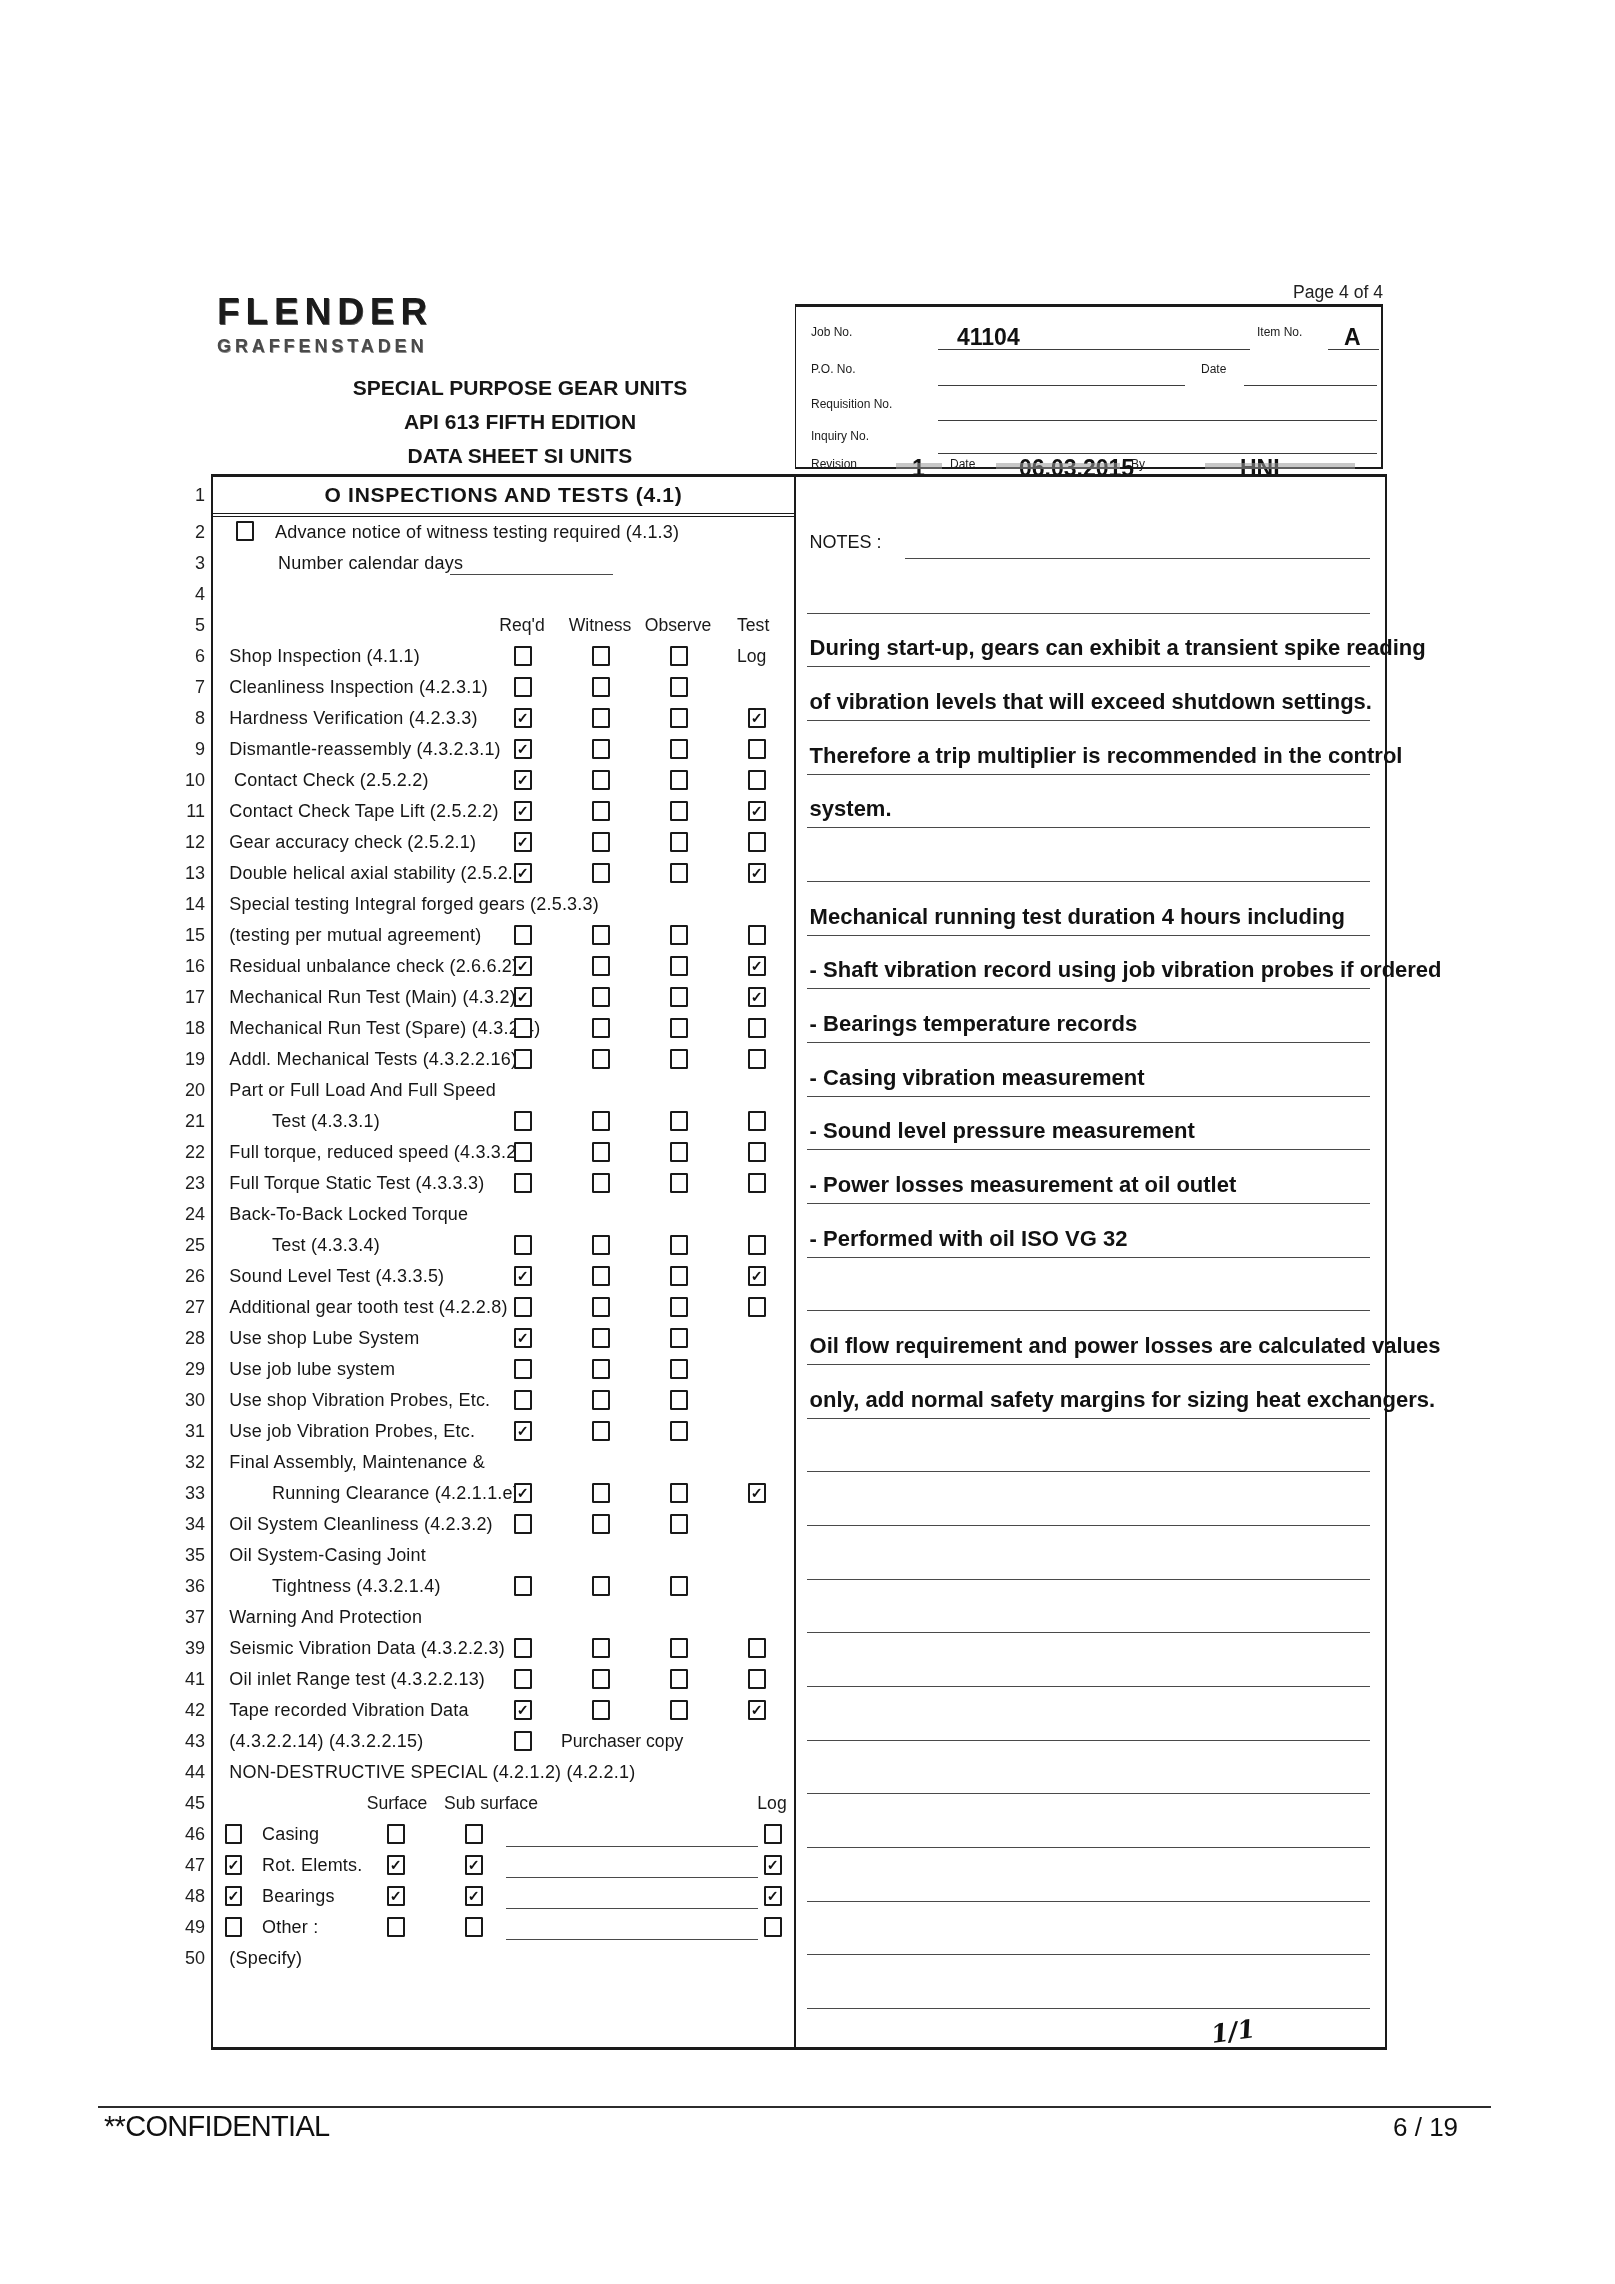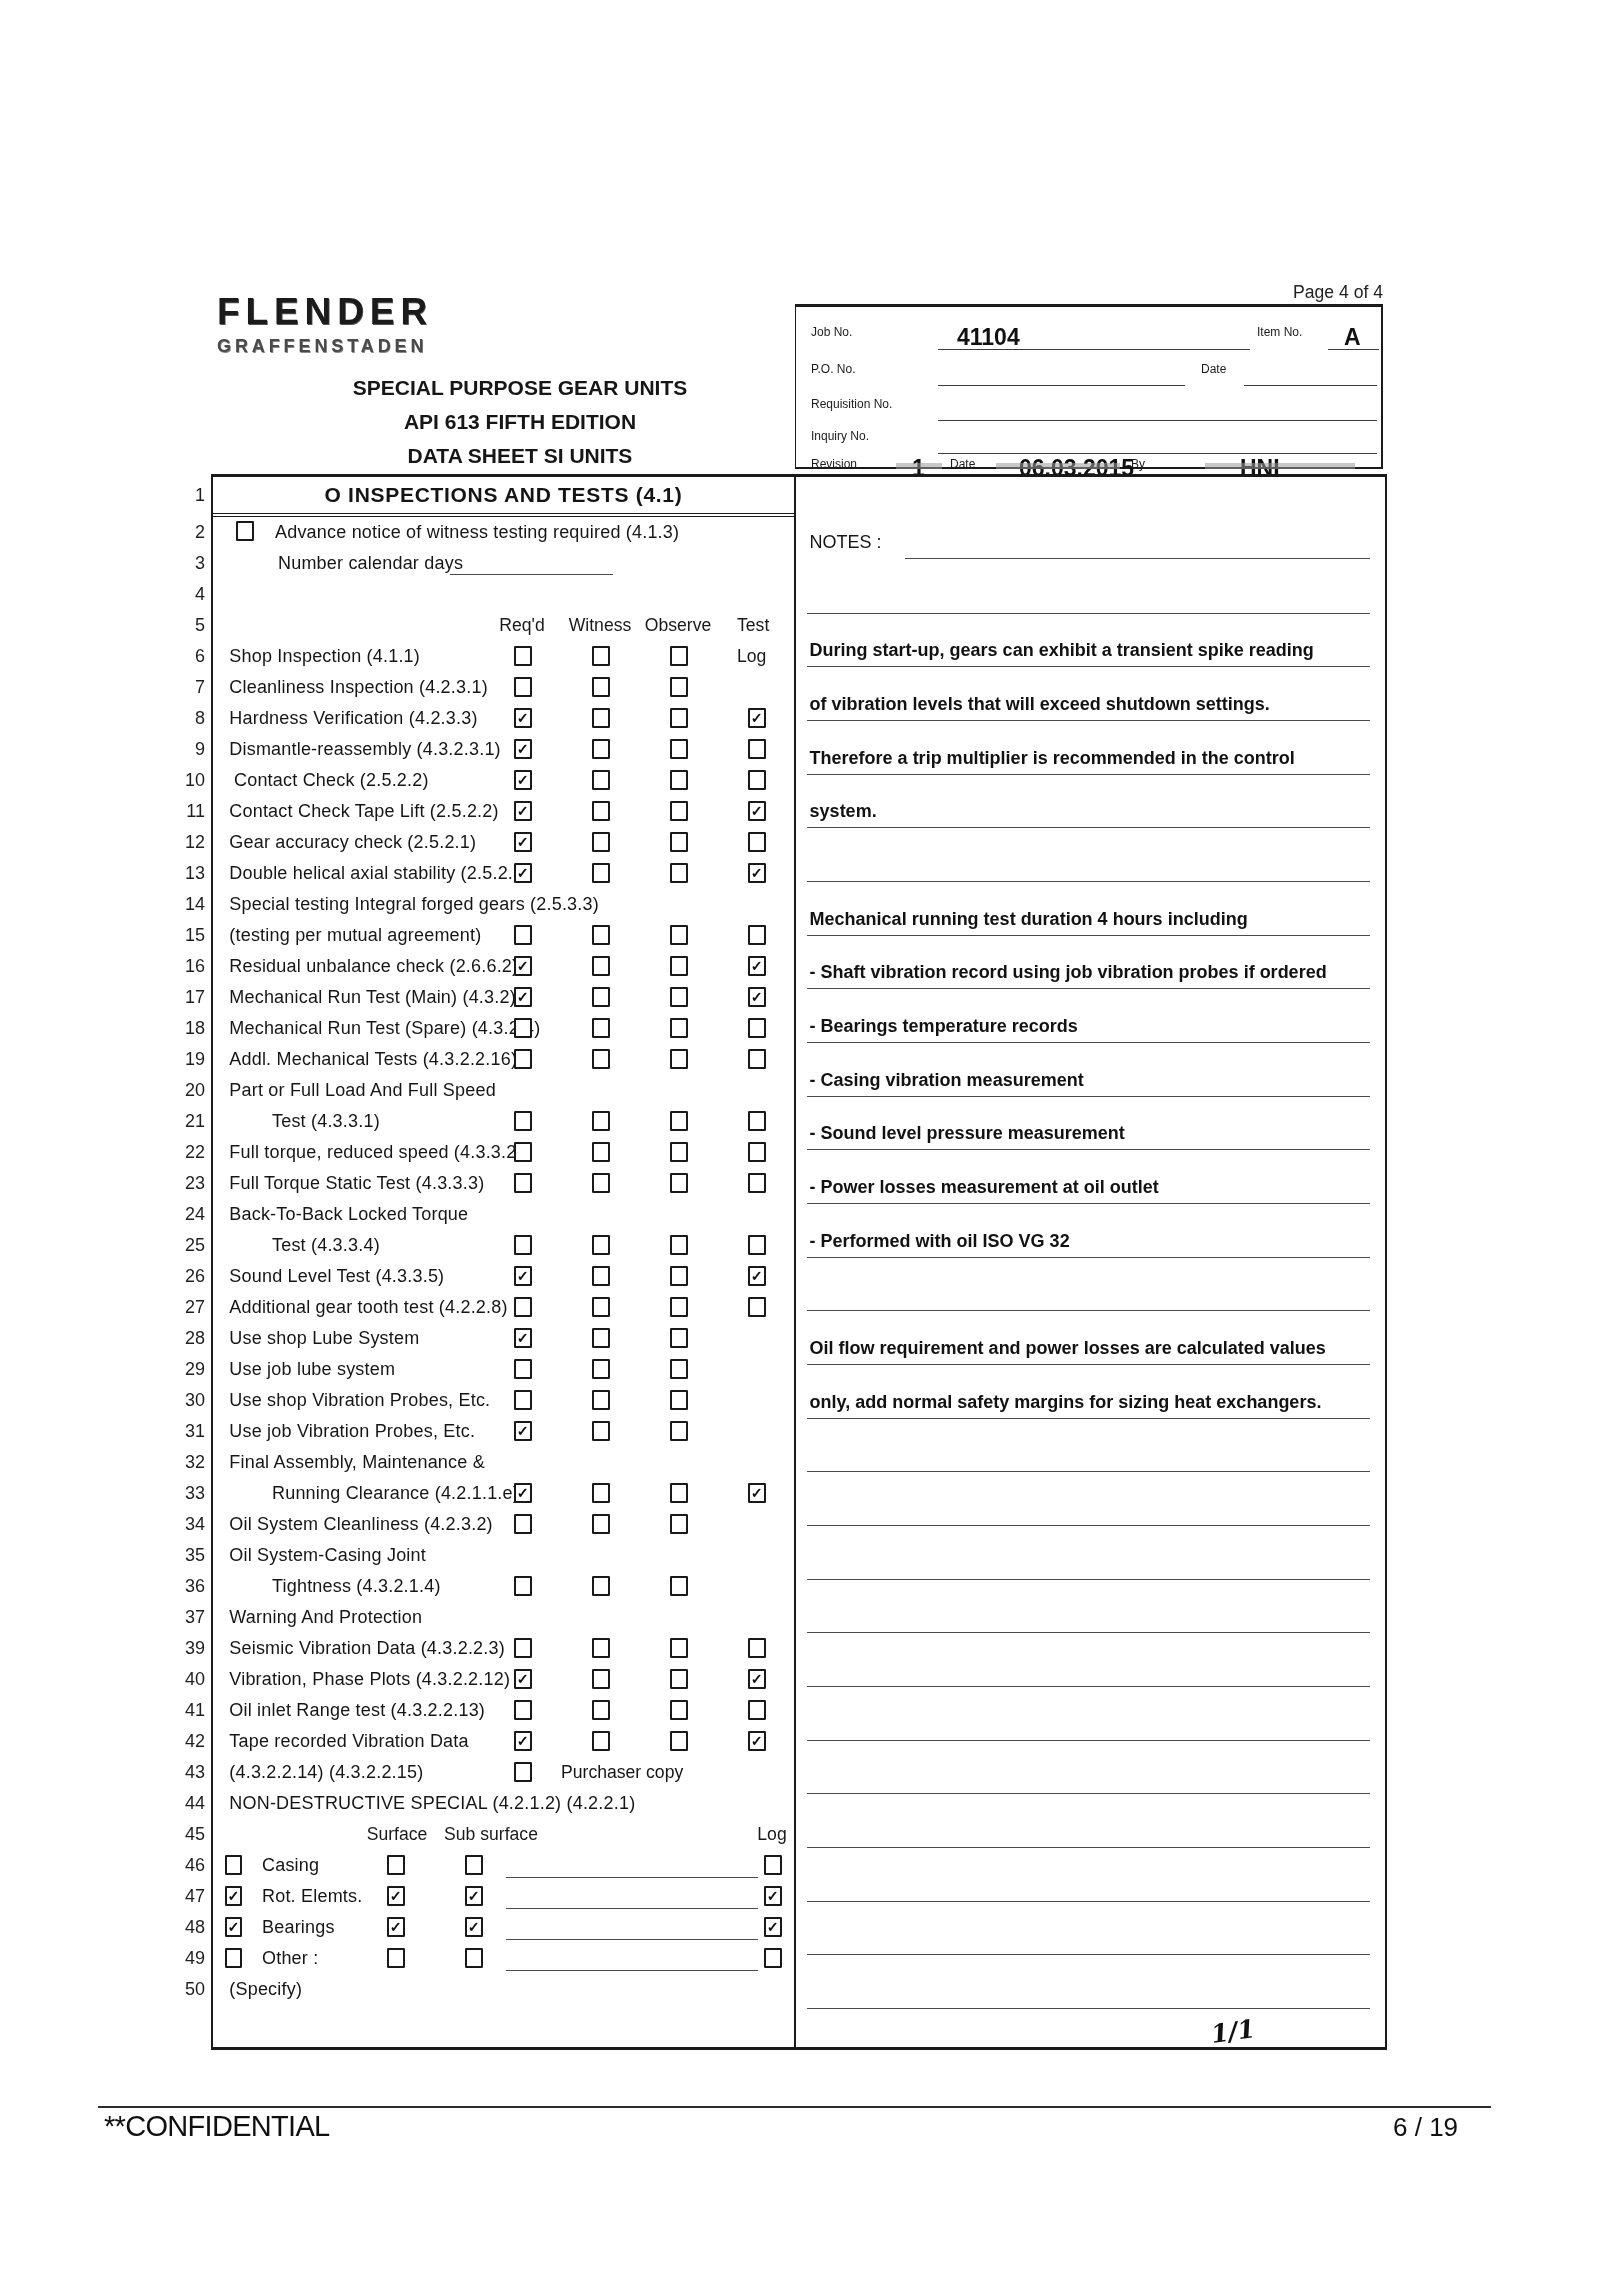--- a/index.html
+++ b/index.html
@@ -40,21 +40,21 @@
   .cb{position:absolute;top:5.2px;width:17.6px;height:20px;border:2px solid #191919;border-radius:1.3px;
       background:#fff;box-sizing:border-box;}
   .cb.checked::after{content:"\2713";position:absolute;left:0.7px;top:0.7px;font-size:14.3px;line-height:14.3px;font-weight:700;color:#101010;}
   .fieldline{position:absolute;height:0;border-top:1.3px solid #4a4a4a;}
   .smalltext{position:absolute;top:0;font-size:17.6px;line-height:31px;white-space:nowrap;color:#161616;}
 
   
   .notes{left:807px;top:523px;width:563px;}
   .note-line{position:absolute;left:0;width:563px;height:36px;border-bottom:1.3px solid #4a4a4a;}
   .note-line.first{border-bottom:none;}
-  .note-text{position:absolute;left:2.6px;bottom:4.6px;font-size:18px;font-weight:700;white-space:nowrap;color:#121212;}
+  .note-text{position:absolute;left:2.6px;bottom:4.6px;font-size:22px;font-weight:700;white-space:nowrap;color:#121212;}
   .note-label{position:absolute;left:2.6px;bottom:5.9px;font-size:18px;font-weight:400;color:#161616;}
   .note-partrule{position:absolute;left:98px;right:0;bottom:0;border-bottom:1.3px solid #4a4a4a;}
 
   .cornermark{font-family:"DejaVu Serif",serif;font-style:italic;font-size:25px;font-weight:700;
               transform:rotate(-8deg);color:#111;}
 
   
   .footrule{left:98px;top:2106px;width:1393px;height:2px;background:#2c2c2c;}
   .confid{left:104px;top:2110px;font-size:29px;letter-spacing:-0.7px;color:#101010;}
   .pageno{left:1393px;top:2112px;font-size:26px;color:#101010;}
@@ -358,28 +358,20 @@
           <span class="rownum">37</span>
           <span class="rlabel" style="left: 16.3px;">Warning And Protection</span>
         </div>
         <div class="trow">
           <span class="rownum">39</span>
           <span class="rlabel" style="left: 16.3px; text-align: center;">Seismic Vibration Data (4.3.2.2.3)</span>
           <div class="cb" style="left: 301px;"></div>
           <div class="cb" style="left: 379px;"></div>
           <div class="cb" style="left: 457px;"></div>
           <div class="cb" style="left: 535px;"></div>
-        </div>
-        <div class="trow">
-          <span class="rownum">40</span>
-          <span class="rlabel" style="left: 16.3px;">Vibration, Phase Plots (4.3.2.2.12)</span>
-          <div class="cb checked" style="left: 301px;"></div>
-          <div class="cb" style="left: 379px;"></div>
-          <div class="cb" style="left: 457px;"></div>
-          <div class="cb checked" style="left: 535px;"></div>
         </div>
         <div class="trow">
           <span class="rownum">41</span>
           <span class="rlabel" style="left: 16.3px;">Oil inlet Range test (4.3.2.2.13)</span>
           <div class="cb" style="left: 301px;"></div>
           <div class="cb" style="left: 379px;"></div>
           <div class="cb" style="left: 457px;"></div>
           <div class="cb" style="left: 535px;"></div>
         </div>
         <div class="trow">

